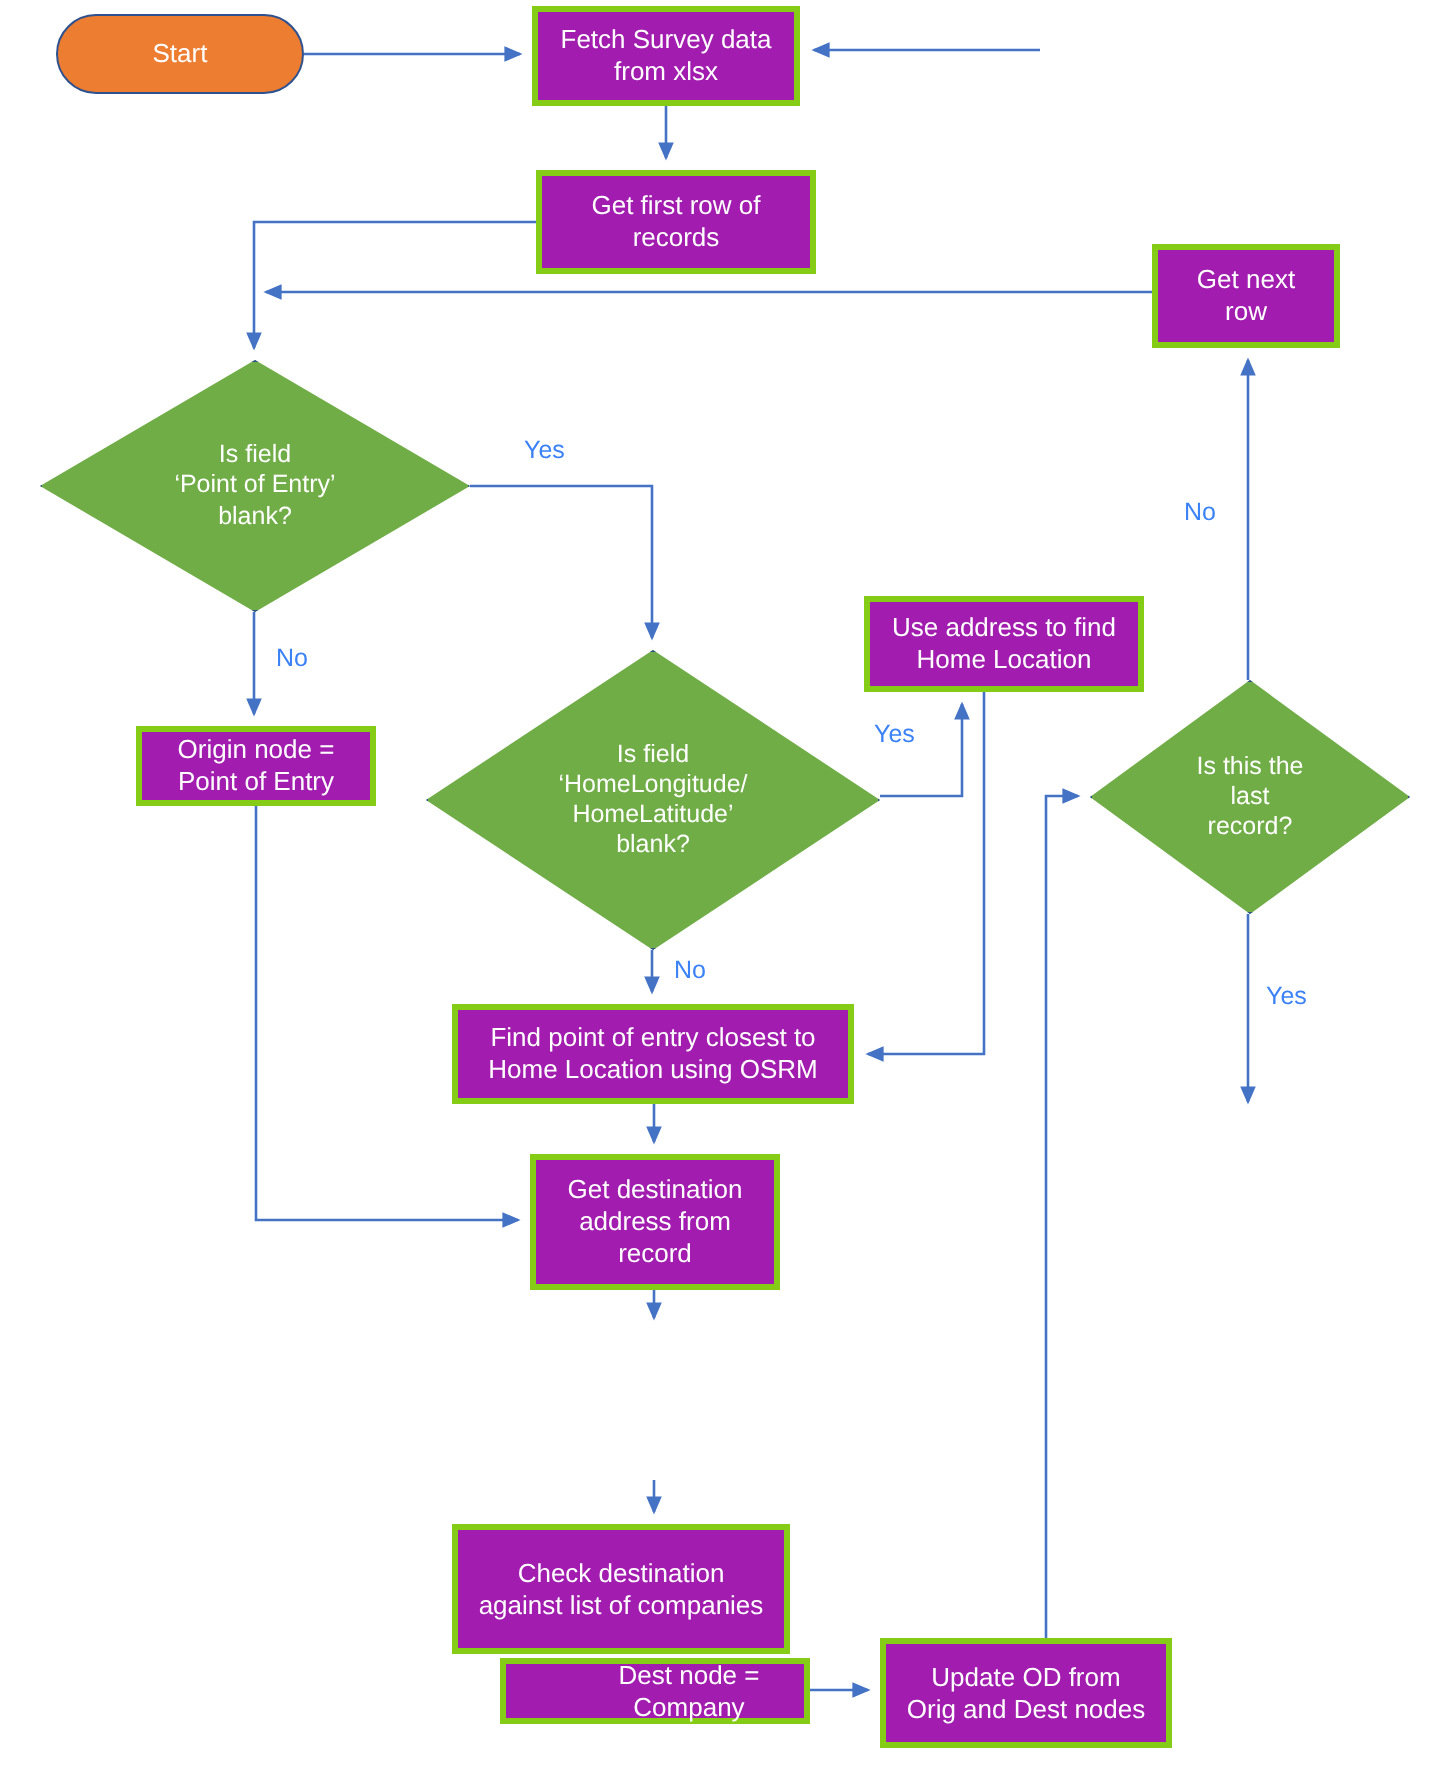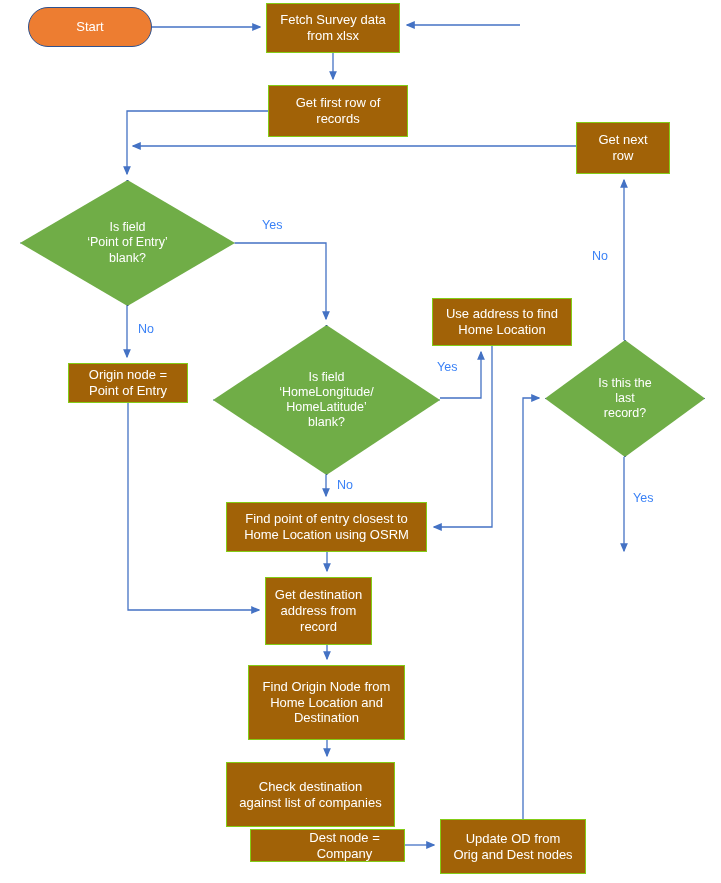--- a/index.html
+++ b/index.html
@@ -32,22 +32,22 @@
     display: flex;
     align-items: center;
     justify-content: center;
     text-align: center;
     color: #ffffff;
     line-height: 1.22;
     white-space: pre-line;
     z-index: 2;
   }
   .node.process {
-    background: #a16207;
-    border: 1px solid #84cc16;
+    background: #a21caf;
+    border: 3px solid #84cc16;
     font-size: 13px;
     padding: 2px 4px;
   }
   .node.terminator {
     background: #ED7D31;
     border: 1px solid #2F528F;
     border-radius: 999px;
     font-size: 13px;
     justify-content: center;
   }
@@ -207,31 +207,26 @@
 last
 record?</span>
   </div>
 
   <div class="node process" style="left:226px; top:502px; width:201px; height:50px;">
     <span class="label">Find point of entry closest to
 Home Location using OSRM</span>
   </div>
 
 
-  <div class="node process" style="left:265px; top:577px; width:107px; height:68px;">
+  <div class="node process" style="left:265px; top:577px; width:125px; height:68px;">
     <span class="label">Get destination
 address from
 record</span>
   </div>
 
-  <div class="node process" style="left:248px; top:665px; width:157px; height:75px;">
-    <span class="label">Find Origin Node from
-Home Location and
-Destination</span>
-  </div>
 
   <div class="node process" style="left:226px; top:762px; width:169px; height:65px;">
     <span class="label">Check destination
 against list of companies</span>
   </div>
 
   <div class="node process" style="left:250px; top:829px; width:155px; height:33px;padding-left:38px;">
     <span class="label">Dest node = Company</span>
   </div>
 

